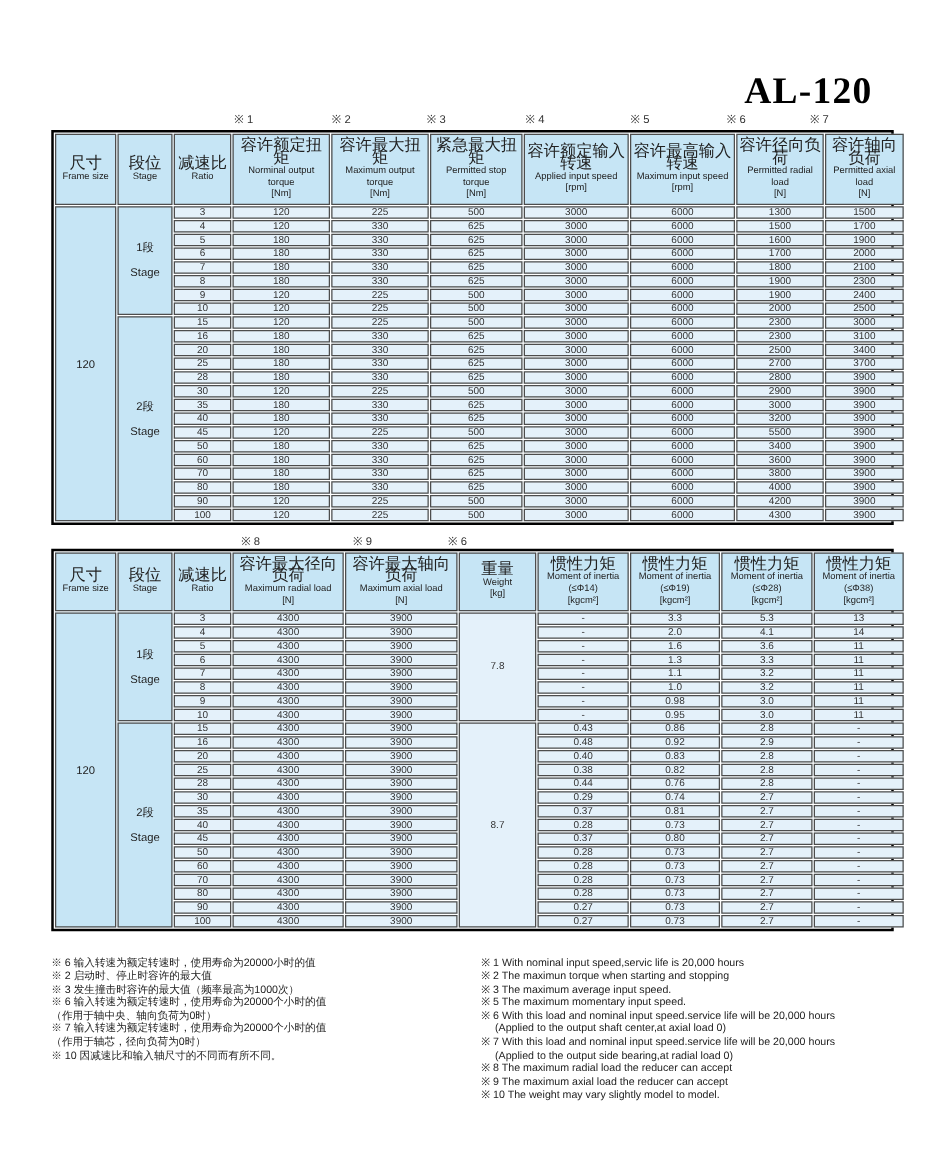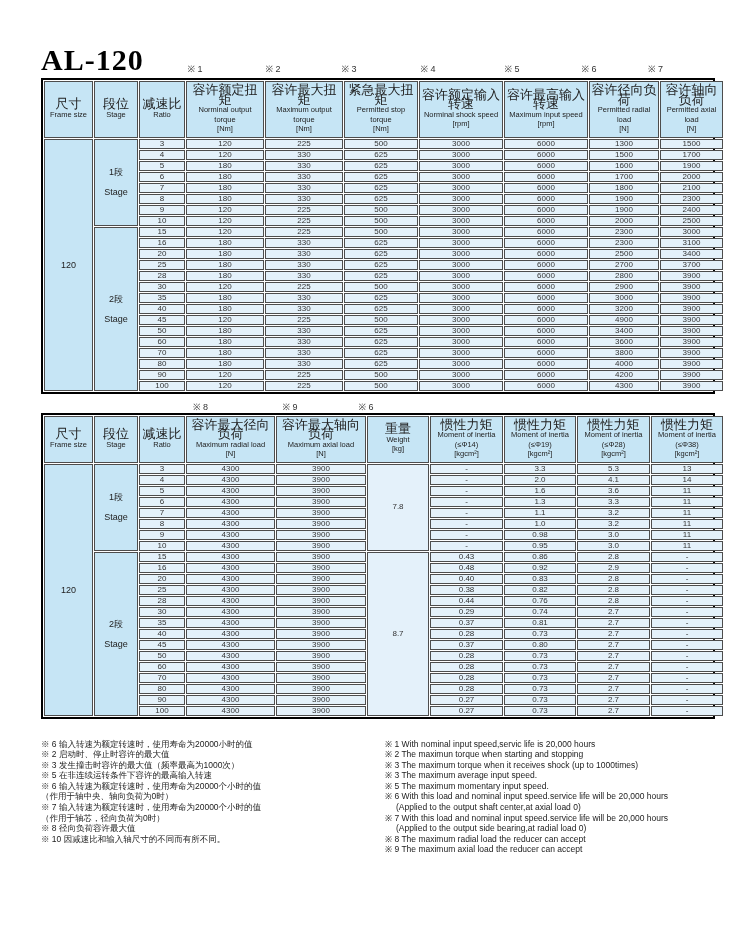--- a/index.html
+++ b/index.html
@@ -1,20 +1,20 @@
 <!DOCTYPE html>
 <html style="--hd: #c6e5f5; --cell: #e4f1fa;"><head>
 <meta charset="utf-8">
 <style>
   html,body{margin:0;padding:0;background:#ffffff;}
   body{width:750px;height:927px;font-family:"Liberation Sans",sans-serif;color:#222;}
   .page{position:relative;width:750px;height:927px;background:#fff;overflow:hidden;}
   .content{padding:44px 39px 0 41px;}
   h1.title{font-family:"Liberation Serif",serif;font-size:30px;font-weight:bold;color:#000;
-           margin:0;height:34px;line-height:32px;letter-spacing:1px;}
+           margin:13px;height:34px;line-height:32px;letter-spacing:1px;text-align:right;}
   
   .marks{position:relative;height:14px;font-size:9px;color:#333;}
   .marks span{position:absolute;top:0;transform:translateX(-50%);white-space:nowrap;}
   .marks1{margin-top:-16px;}
   .marks2{margin-top:6px;height:12px;}
   
   .tbl-wrap{border:2px solid #000;width:670px;background:#fff;}
   .tw1{margin-top:2px;}
   .tw2{margin-top:1px;}
   table.spec{border-collapse:separate;border-spacing:1px;width:670px;table-layout:fixed;}
@@ -92,21 +92,21 @@
                 <div class="en">Maximum output torque</div>
                 <div class="en">[Nm]</div>
               </th>
               <th>
                 <div class="zh">紧急最大扭矩</div>
                 <div class="en">Permitted stop torque</div>
                 <div class="en">[Nm]</div>
               </th>
               <th>
                 <div class="zh">容许额定输入转速</div>
-                <div class="en">Norminal shock speed</div>
+                <div class="en">Applied input speed</div>
                 <div class="en">[rpm]</div>
               </th>
               <th>
                 <div class="zh">容许最高输入转速</div>
                 <div class="en">Maximum input speed</div>
                 <div class="en">[rpm]</div>
               </th>
               <th>
                 <div class="zh">容许径向负荷</div>
                 <div class="en">Permitted radial load</div>
@@ -289,21 +289,21 @@
               <td>3200</td>
               <td>3900</td>
             </tr>
             <tr>
               <td class="ratio">45</td>
               <td>120</td>
               <td>225</td>
               <td>500</td>
               <td>3000</td>
               <td>6000</td>
-              <td>4900</td>
+              <td>5500</td>
               <td>3900</td>
             </tr>
             <tr>
               <td class="ratio">50</td>
               <td>180</td>
               <td>330</td>
               <td>625</td>
               <td>3000</td>
               <td>6000</td>
               <td>3400</td>
@@ -659,37 +659,35 @@
             </tr>
           </tbody>
         </table>
     </div>
 
     <div class="notes">
       <div class="zh-col" id="notes-zh">
           <div class="note-line">※  6 输入转速为额定转速时，使用寿命为20000小时的值</div>
           <div class="note-line">※  2 启动时、停止时容许的最大值</div>
           <div class="note-line">※  3 发生撞击时容许的最大值（频率最高为1000次）</div>
-          <div class="note-line">※  5 在非连续运转条件下容许的最高输入转速</div>
           <div class="note-line">※  6 输入转速为额定转速时，使用寿命为20000个小时的值</div>
           <div class="note-line">（作用于轴中央、轴向负荷为0时）</div>
           <div class="note-line">※  7 输入转速为额定转速时，使用寿命为20000个小时的值</div>
           <div class="note-line">（作用于轴芯，径向负荷为0时）</div>
-          <div class="note-line">※  8 径向负荷容许最大值</div>
           <div class="note-line">※ 10 因减速比和输入轴尺寸的不同而有所不同。</div>
         </div>
       <div class="en-col" id="notes-en">
           <div class="note-line">※  1 With nominal input speed,servic life is 20,000 hours</div>
           <div class="note-line">※  2 The maximun torque when starting and stopping</div>
-          <div class="note-line">※  3 The maximum torque when it receives shock (up to 1000times)</div>
           <div class="note-line">※  3 The maximum average input speed.</div>
           <div class="note-line">※  5 The maximum momentary input speed.</div>
           <div class="note-line">※  6 With this load and nominal input speed.service life will be 20,000 hours</div>
           <div class="note-line cont">(Applied to the output shaft center,at axial load 0)</div>
           <div class="note-line">※  7 With this load and nominal input speed.service life will be 20,000 hours</div>
           <div class="note-line cont">(Applied to the output side bearing,at radial load 0)</div>
           <div class="note-line">※  8 The maximum radial load the reducer can accept</div>
           <div class="note-line">※  9 The maximum axial load the reducer can accept</div>
+          <div class="note-line">※ 10 The weight may vary  slightly  model to model.</div>
         </div>
     </div>
 
   </div>
 </div>
 
 </body></html>

